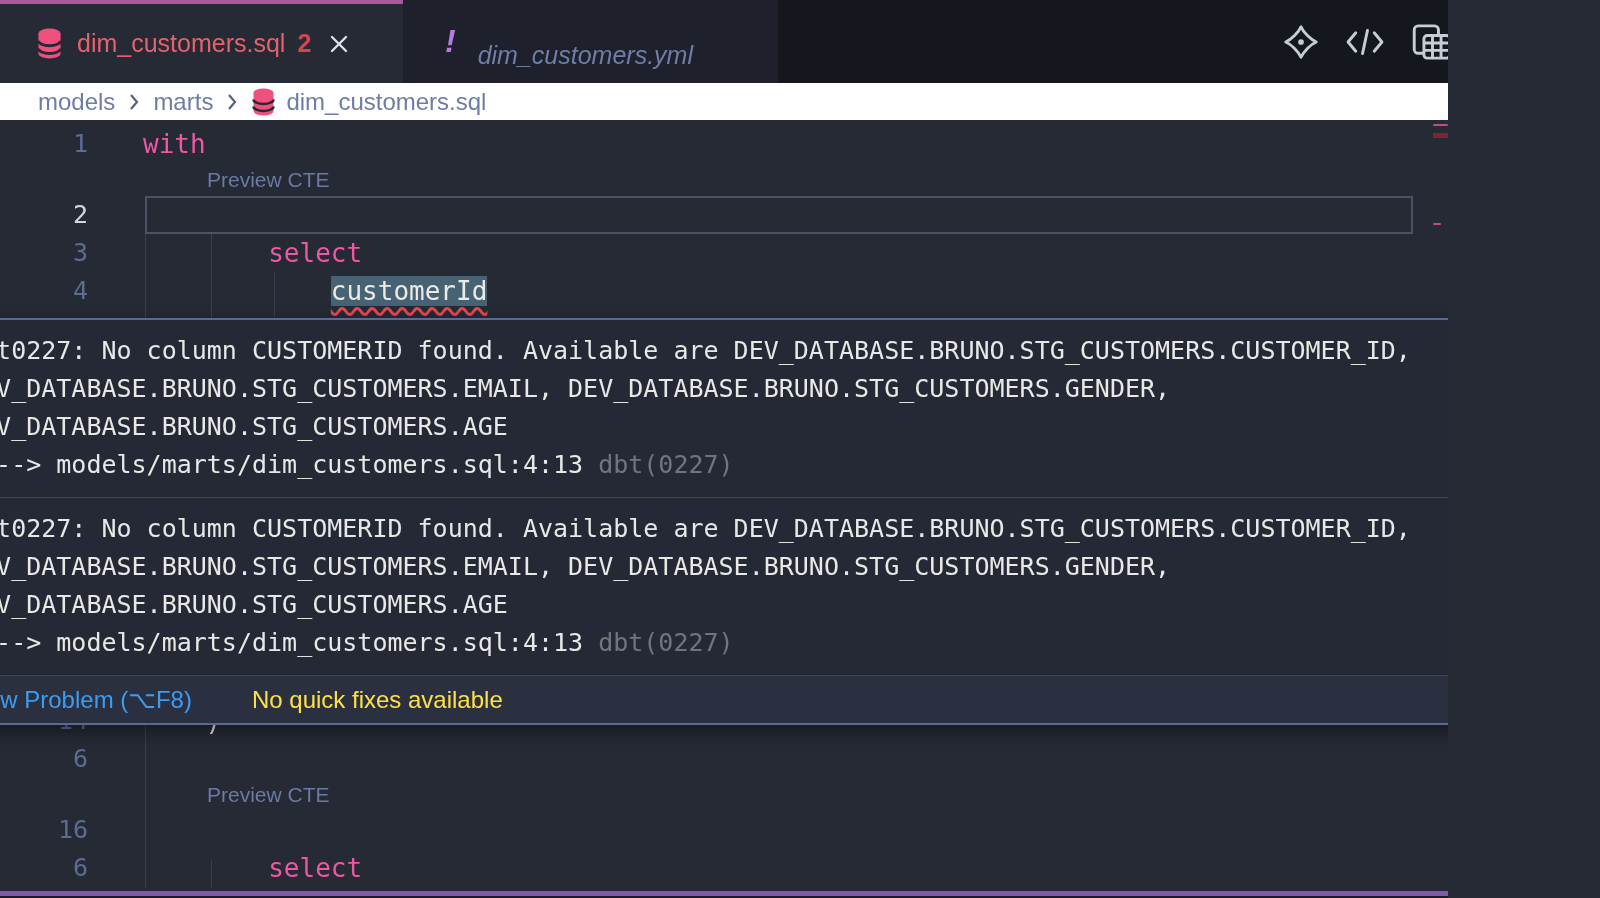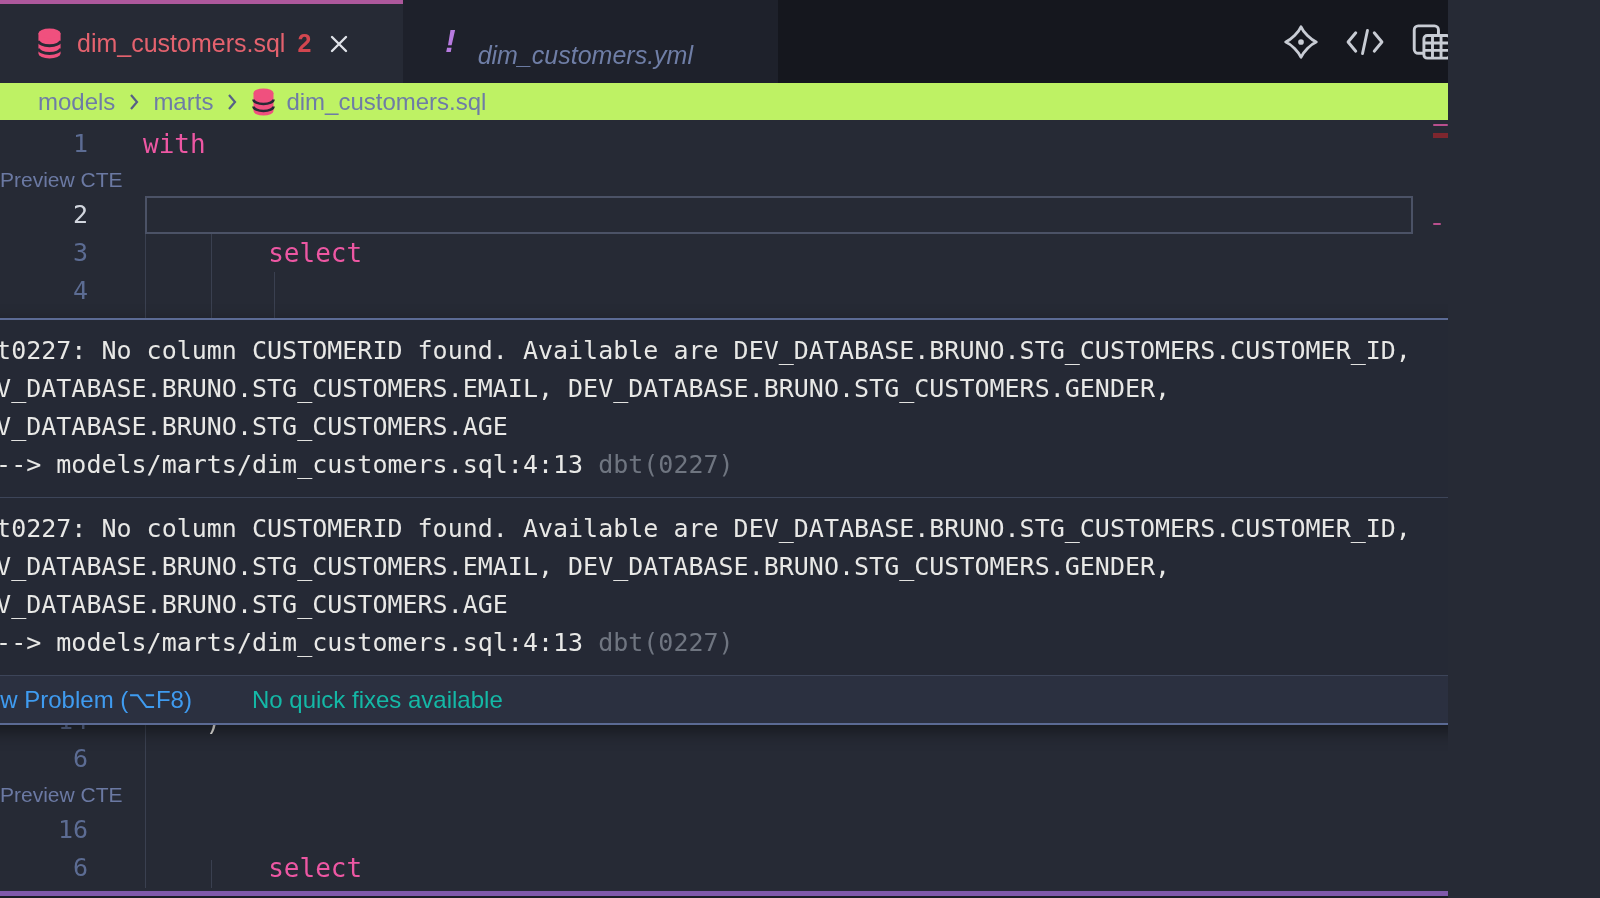--- a/index.html
+++ b/index.html
@@ -14,34 +14,34 @@
   #tab-active .tab-label { color:#e4626e; font-size:25px; margin-left:14px; }
   .tab-badge { color:#d2464f; font-size:25px; font-weight:bold; margin-left:12px; }
   .tab-close { margin-left:16px; display:inline-flex; }
   #tab-inactive { width:375px; background:#1e212b; padding-left:42px; }
   #tab-inactive .tab-label { color:#6f7ea6; font-size:25px; font-style:italic; margin-left:22px;margin-top:27px; }
   .warn-icon { color:#b87be0; font-size:32px; font-weight:bold; font-style:italic; }
   #tab-actions { position:absolute; right:0; top:0; height:83px; display:flex; align-items:center; gap:26px; padding-right:24px; background:#15171e; }
   .action-icon { display:inline-flex; cursor:pointer; }
 
   
-  #breadcrumb { position:absolute; top:83px; left:0; width:1600px; height:37px; display:flex; align-items:center; padding-left:38px; background:#bef264; }
+  #breadcrumb { position:absolute; top:83px; left:0; width:1600px; height:37px; display:flex; align-items:center; padding-left:38px; background:#ffffff; }
   .crumb { color:#6e7ca6; font-size:24px; cursor:pointer; }
   .crumb-sep { margin:0 13px; display:inline-flex; }
   #breadcrumb .db-icon { margin-right:10px; }
 
   
   #editor { position:absolute; top:120px; left:0; width:1600px; height:778px; }
   .rows { position:absolute; left:0; width:1600px; }
   #rows-top { top:5px; }
   #rows-bottom { top:582px; }
   .crow { position:relative; height:38px; font-family:"DejaVu Sans Mono", monospace; font-size:26px; line-height:38px; white-space:pre; color:#eceae6; }
   .crow .gutter { position:absolute; left:0; width:88px; text-align:right; color:#5c6c93; font-size:25px; }
   .crow.current .gutter { color:#d2d6de; }
-  .lensrow { position:relative; height:33px; line-height:33px; font-size:21px; color:#6b79a3; }
+  .lensrow { position:relative; height:33px; line-height:33px; font-size:21px; color:#6b79a3; padding-left:207px; }
   .lensrow span { cursor:pointer; }
   .codetext { position:absolute; top:0; }
   .kw { color:#ed57a3; }
   .id { color:#eceae6; }
   .err { background:#476373; text-decoration:underline wavy #e8474e 2.5px; text-underline-offset:7px; }
   .br { outline:2px solid #777e92; background:#2e3442; }
   .cursor { display:inline-block; width:7px; height:30px; background:#c2c6cf; vertical-align:-5px; margin-left:2px; }
   .curline { position:absolute; left:145px; top:0; width:1268px; height:38px; border:2px solid #4b5266; }
   .iguide { position:absolute; width:1px; background:#3a4050; }
 
@@ -56,21 +56,21 @@
 
   
   #tooltip { position:absolute; top:318px; left:-32px; width:1598px; background:#252935;
              border:2px solid #5b6a94; border-radius:10px; box-shadow:0 6px 18px rgba(0,0,0,.45); }
   .msg-block { padding:12px 0 13px 13px; }
   .msg-line { font-family:"DejaVu Sans Mono", monospace; font-size:25px; line-height:38px; color:#e8e8e6; white-space:pre; margin-left:-17px; }
   .msg-src { color:#6f7580; }
   .msg-divider { height:1px; background:#3d4559; }
   #tooltip-status { border-top:1px solid #3d4559; background:#2b3040; height:48px; display:flex; align-items:center; border-radius:0 0 8px 8px; }
   #view-problem { color:#3f9bf0; font-size:24px; margin-left:-4px; cursor:pointer; white-space:pre; }
-  #no-fixes { color:#14b8a6; font-size:24px; margin-left:60px; }
+  #no-fixes { color:#fde047; font-size:24px; margin-left:60px; }
 
   #bottom-line { position:absolute; left:0; top:891px; width:1600px; height:5px; background:#8059aa; }
   #bottom-edge { position:absolute; left:0; top:896px; width:1600px; height:2px; background:#1b1d26; }
 
   svg { display:block; }
 </style>
 </head>
 <body>
 
 <div id="screen">
@@ -164,21 +164,21 @@
     <div class="iguide" style="left:211px; top:114px; height:84px;"></div>
     <div class="iguide" style="left:274px; top:152px; height:46px;"></div>
     <div class="iguide" style="left:145px; top:597px; height:171px;"></div>
     <div class="iguide" style="left:211px; top:740px; height:28px;"></div>
 
     <div class="rows" id="rows-top">
         <div class="crow"><span class="gutter">1</span><span class="codetext" style="left: 143px;"><span class="kw">with</span></span></div>
         <div class="lensrow"><span>Preview CTE</span></div>
         <div class="crow current"><div class="curline"></div><span class="gutter">2</span></div>
         <div class="crow"><span class="gutter">3</span><span class="codetext" style="left: 268.2px;"><span class="kw">select</span></span></div>
-        <div class="crow"><span class="gutter">4</span></div>
+        <div class="crow"><span class="gutter">4</span><span class="codetext" style="left: 330.8px;"><span class="id err">customerId</span></span></div>
       </div>
     <div class="rows" id="rows-bottom">
         <div class="crow"><span class="gutter">14</span><span class="codetext" style="left: 205.6px;"><span class="id">)</span></span></div>
         <div class="crow"><span class="gutter">6</span><span class="codetext" style="left: 143px;"></span></div>
         <div class="lensrow"><span>Preview CTE</span></div>
         <div class="crow"><span class="gutter">16</span></div>
         <div class="crow"><span class="gutter">6</span><span class="codetext" style="left: 268.2px;"><span class="kw">select</span></span></div>
       </div>
   </div>
 

